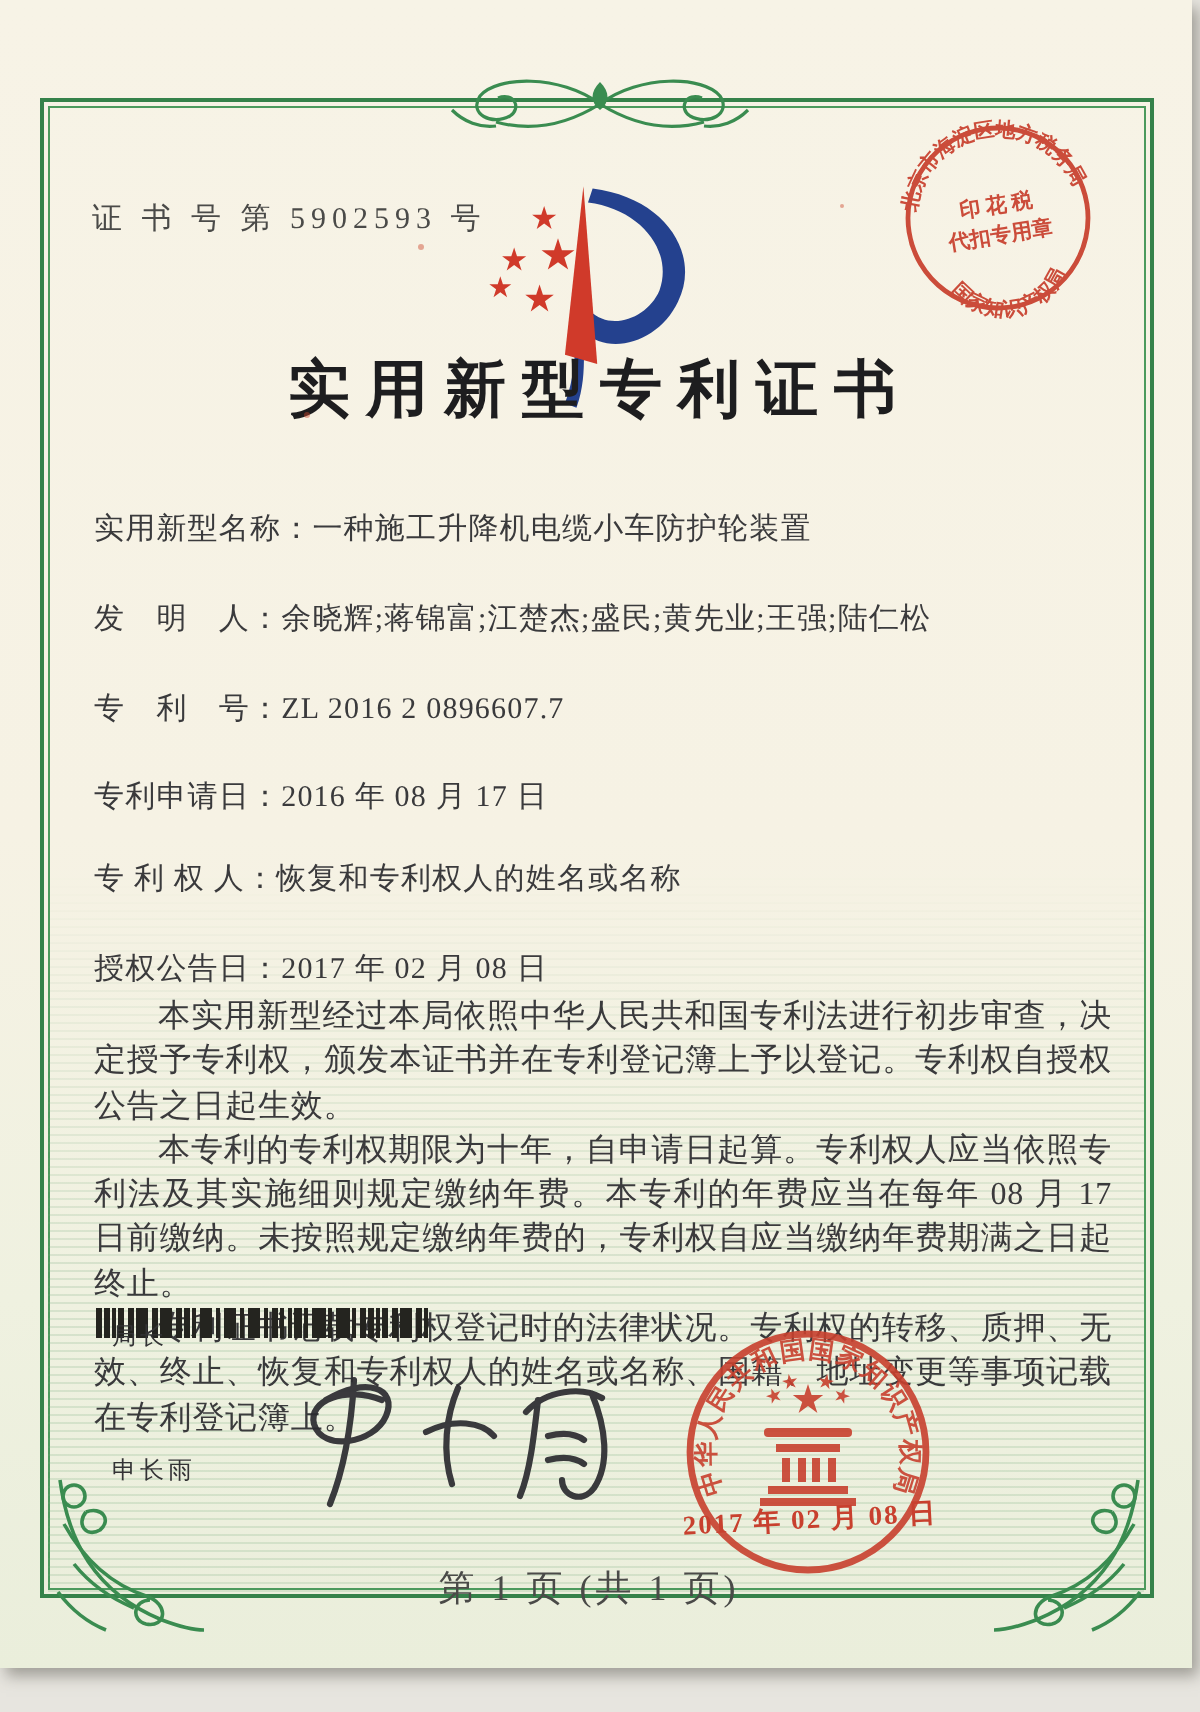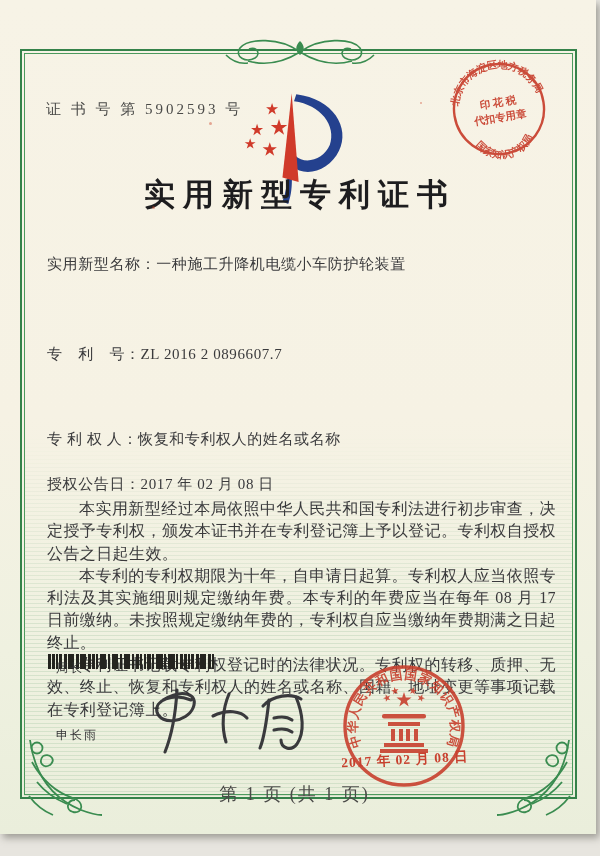--- a/index.html
+++ b/index.html
@@ -123,22 +123,28 @@
       <use href="#star" transform="translate(12,45) scale(5)"></use>
       <use href="#star" transform="translate(29,50) scale(6.5)"></use>
     </g>
   </svg>
 
   <div id="title" class="abs">实用新型专利证书</div>
 
   <div class="abs field-row" style="top:255px">
     <span class="field-label">实用新型名称：</span><span>一种施工升降机电缆小车防护轮装置</span>
   </div>
+  <div class="abs field-row" style="top:300px">
+    <span class="field-label">发　明　人：</span><span>余晓辉;蒋锦富;江楚杰;盛民;黄先业;王强;陆仁松</span>
+  </div>
   <div class="abs field-row" style="top:345px">
     <span class="field-label">专　利　号：</span><span>ZL 2016 2 0896607.7</span>
+  </div>
+  <div class="abs field-row" style="top:389px">
+    <span class="field-label">专利申请日：</span><span>2016 年 08 月 17 日</span>
   </div>
   <div class="abs field-row" style="top:430px">
     <span class="field-label">专 利 权 人：</span><span>恢复和专利权人的姓名或名称</span>
   </div>
   <div class="abs field-row" style="top:475px">
     <span class="field-label">授权公告日：</span><span>2017 年 02 月 08 日</span>
   </div>
 
   <div id="paragraphs" class="abs">
     <p>本实用新型经过本局依照中华人民共和国专利法进行初步审查，决定授予专利权，颁发本证书并在专利登记簿上予以登记。专利权自授权公告之日起生效。</p>

